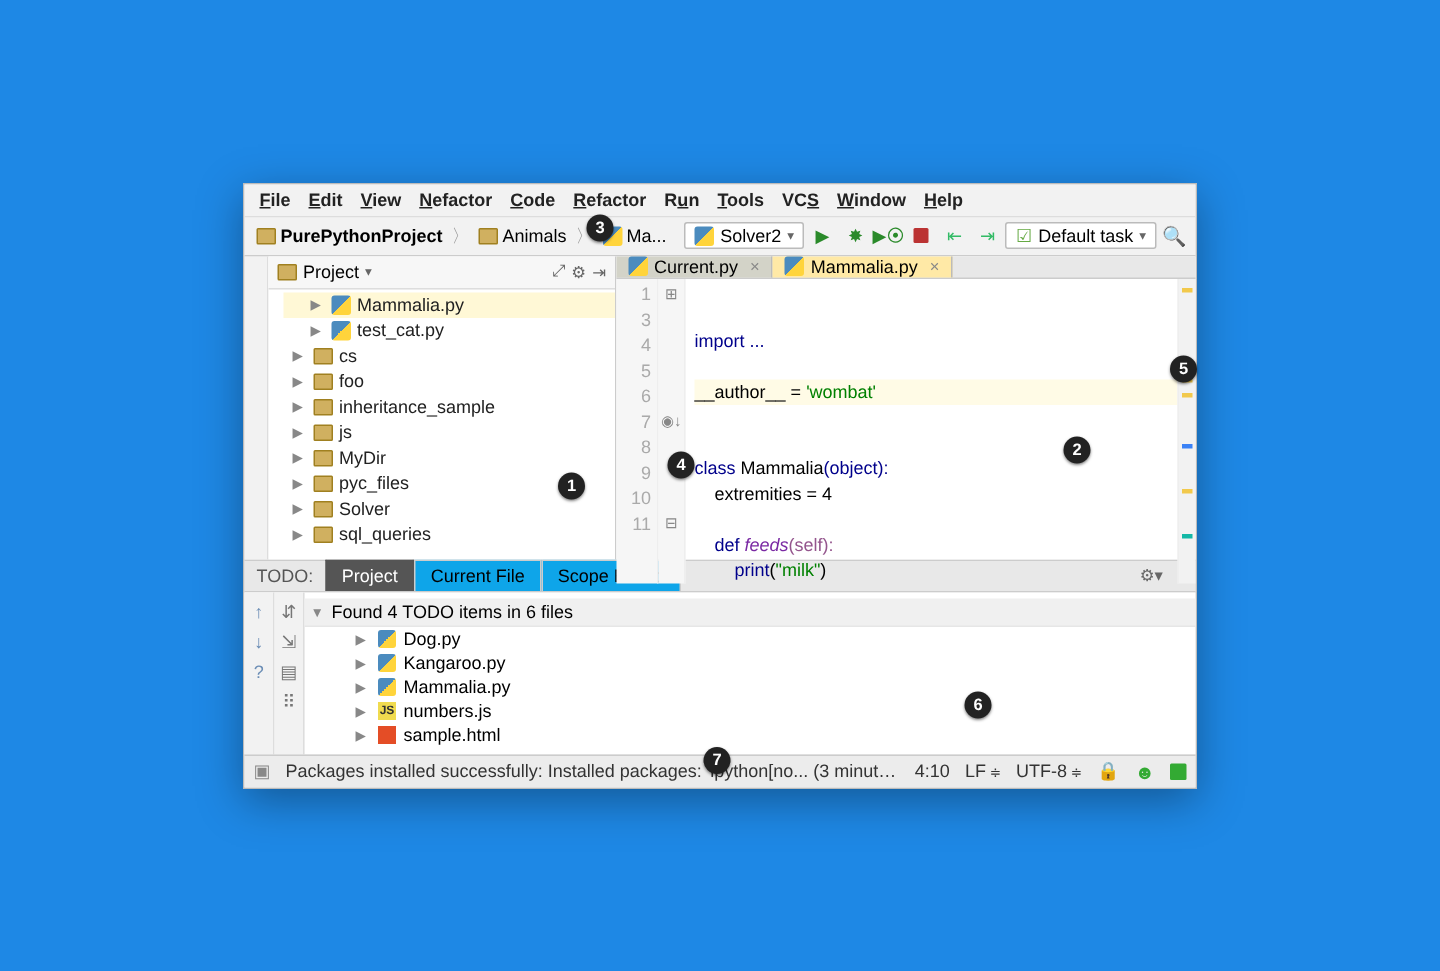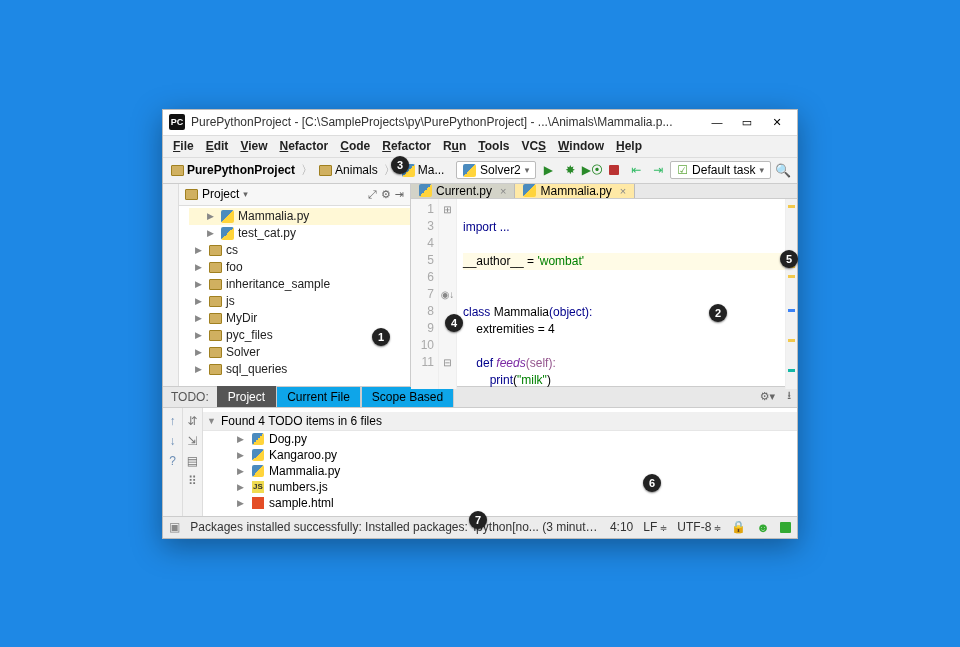--- a/index.html
+++ b/index.html
@@ -41,21 +41,21 @@
 .tree-row.l1 { padding-left: 18px; }
 .sel { background: #fff8d6; }
 .editorwrap { flex:1; display:flex; flex-direction:column; background:#fff; position:relative; }
 .tabs { display:flex; height:22px; background:#e8e8e8; border-bottom:1px solid #ccc; }
 .tab { display:flex; align-items:center; gap:4px; padding: 0 8px; background:#d3d3c8; border-right:1px solid #bbb; }
 .tab.active { background:#ffe9a6; }
 .tab .close { color:#888; font-size:11px; margin-left:4px; }
 .editor { display:flex; flex:1; font-family: "Consolas", monospace; font-size:12.5px; position:relative; }
 .gutter { width:28px; background:#f6f6f6; border-right:1px solid #eee; text-align:right; color:#aaa; padding: 2px 4px 0 0; line-height:17px; white-space:pre; }
 .gutter2 { width:18px; background:#f6f6f6; border-right:1px solid #eee; line-height:17px; white-space:pre; font-size:10px; color:#888; text-align:center; padding-top:2px;}
-.code { flex:1; padding: 20px 0 0 6px; line-height:17px; white-space:pre; }
+.code { flex:1; padding: 20px 0 0 6px; line-height:17px; white-space:pre;margin-top:13px; }
 .kw { color:#00008b; }
 .str { color:#008000; }
 .fn { color:#7a29a3; font-style:italic; }
 .self { color:#94558d; }
 .builtin { color:#00008b; }
 .hl { background:#fffbe6; display:inline-block; width:100%; }
 .stripe { width:12px; background:#f2f2f2; border-left:1px solid #eee; position:relative; }
 .stripe .m { position:absolute; left:2px; right:2px; height:3px; }
 .m.y { background:#f2c94c; }
 .m.b { background:#3b82f6; }
@@ -83,29 +83,20 @@
 .status .face { color:#3a3; font-size:13px;}
 
 .callout { position:absolute; width:18px; height:18px; border-radius:50%; background:#222; color:#fff; font-weight:bold; font-size:11px; display:flex; align-items:center; justify-content:center; box-shadow:0 1px 2px rgba(0,0,0,.5); z-index:10;}
 .rel { position:relative; }
 </style>
 </head>
 <body>
 
 <div class="window rel">
 
-  <div class="titlebar">
-    <div class="app-icon">PC</div>
-    <div class="title-text">PurePythonProject - [C:\SampleProjects\py\PurePythonProject] - ...\Animals\Mammalia.p...</div>
-    <div class="win-controls">
-      <div class="win-btn">—</div>
-      <div class="win-btn">▭</div>
-      <div class="win-btn">✕</div>
-    </div>
-  </div>
 
   <div class="menubar">
     <span class="menu-item"><u>F</u><span>ile</span></span>
     <span class="menu-item"><u>E</u><span>dit</span></span>
     <span class="menu-item"><u>V</u><span>iew</span></span>
     <span class="menu-item"><u>N</u><span>efactor</span></span>
     <span class="menu-item"><u>C</u><span>ode</span></span>
     <span class="menu-item"><u>R</u><span>efactor</span></span>
     <span class="menu-item">R<u>u</u><span>n</span></span>
     <span class="menu-item"><u>T</u><span>ools</span></span>

